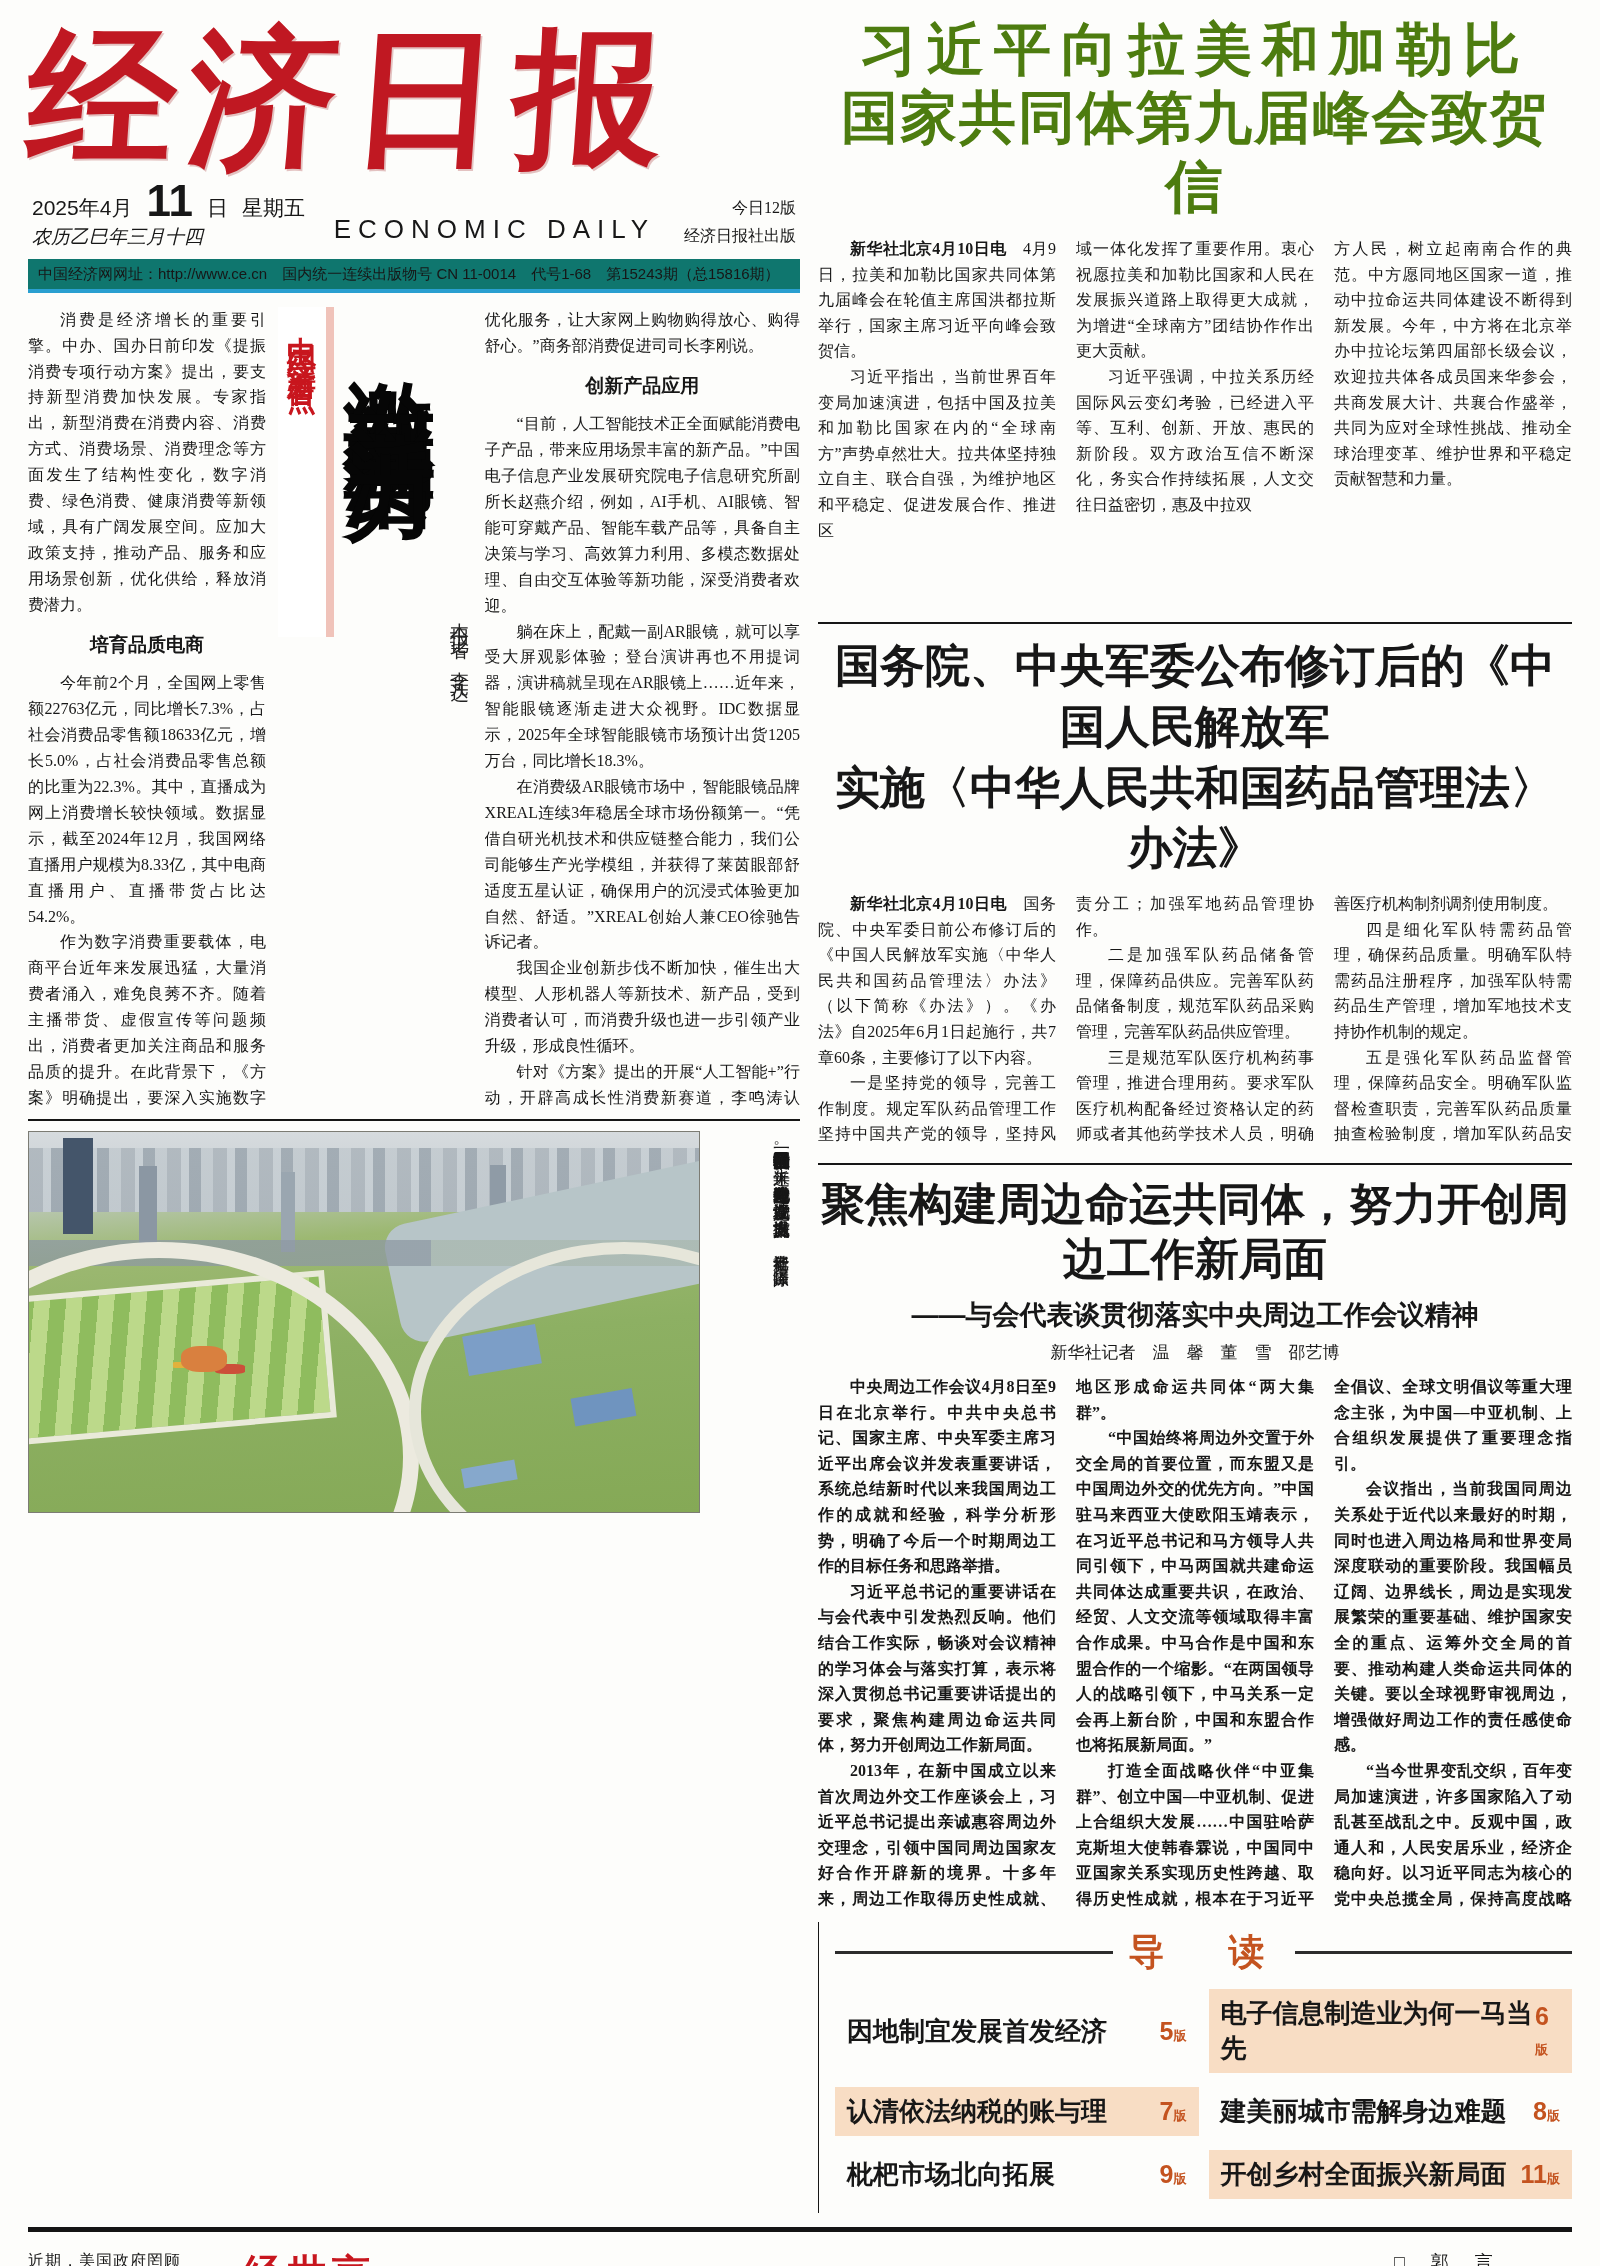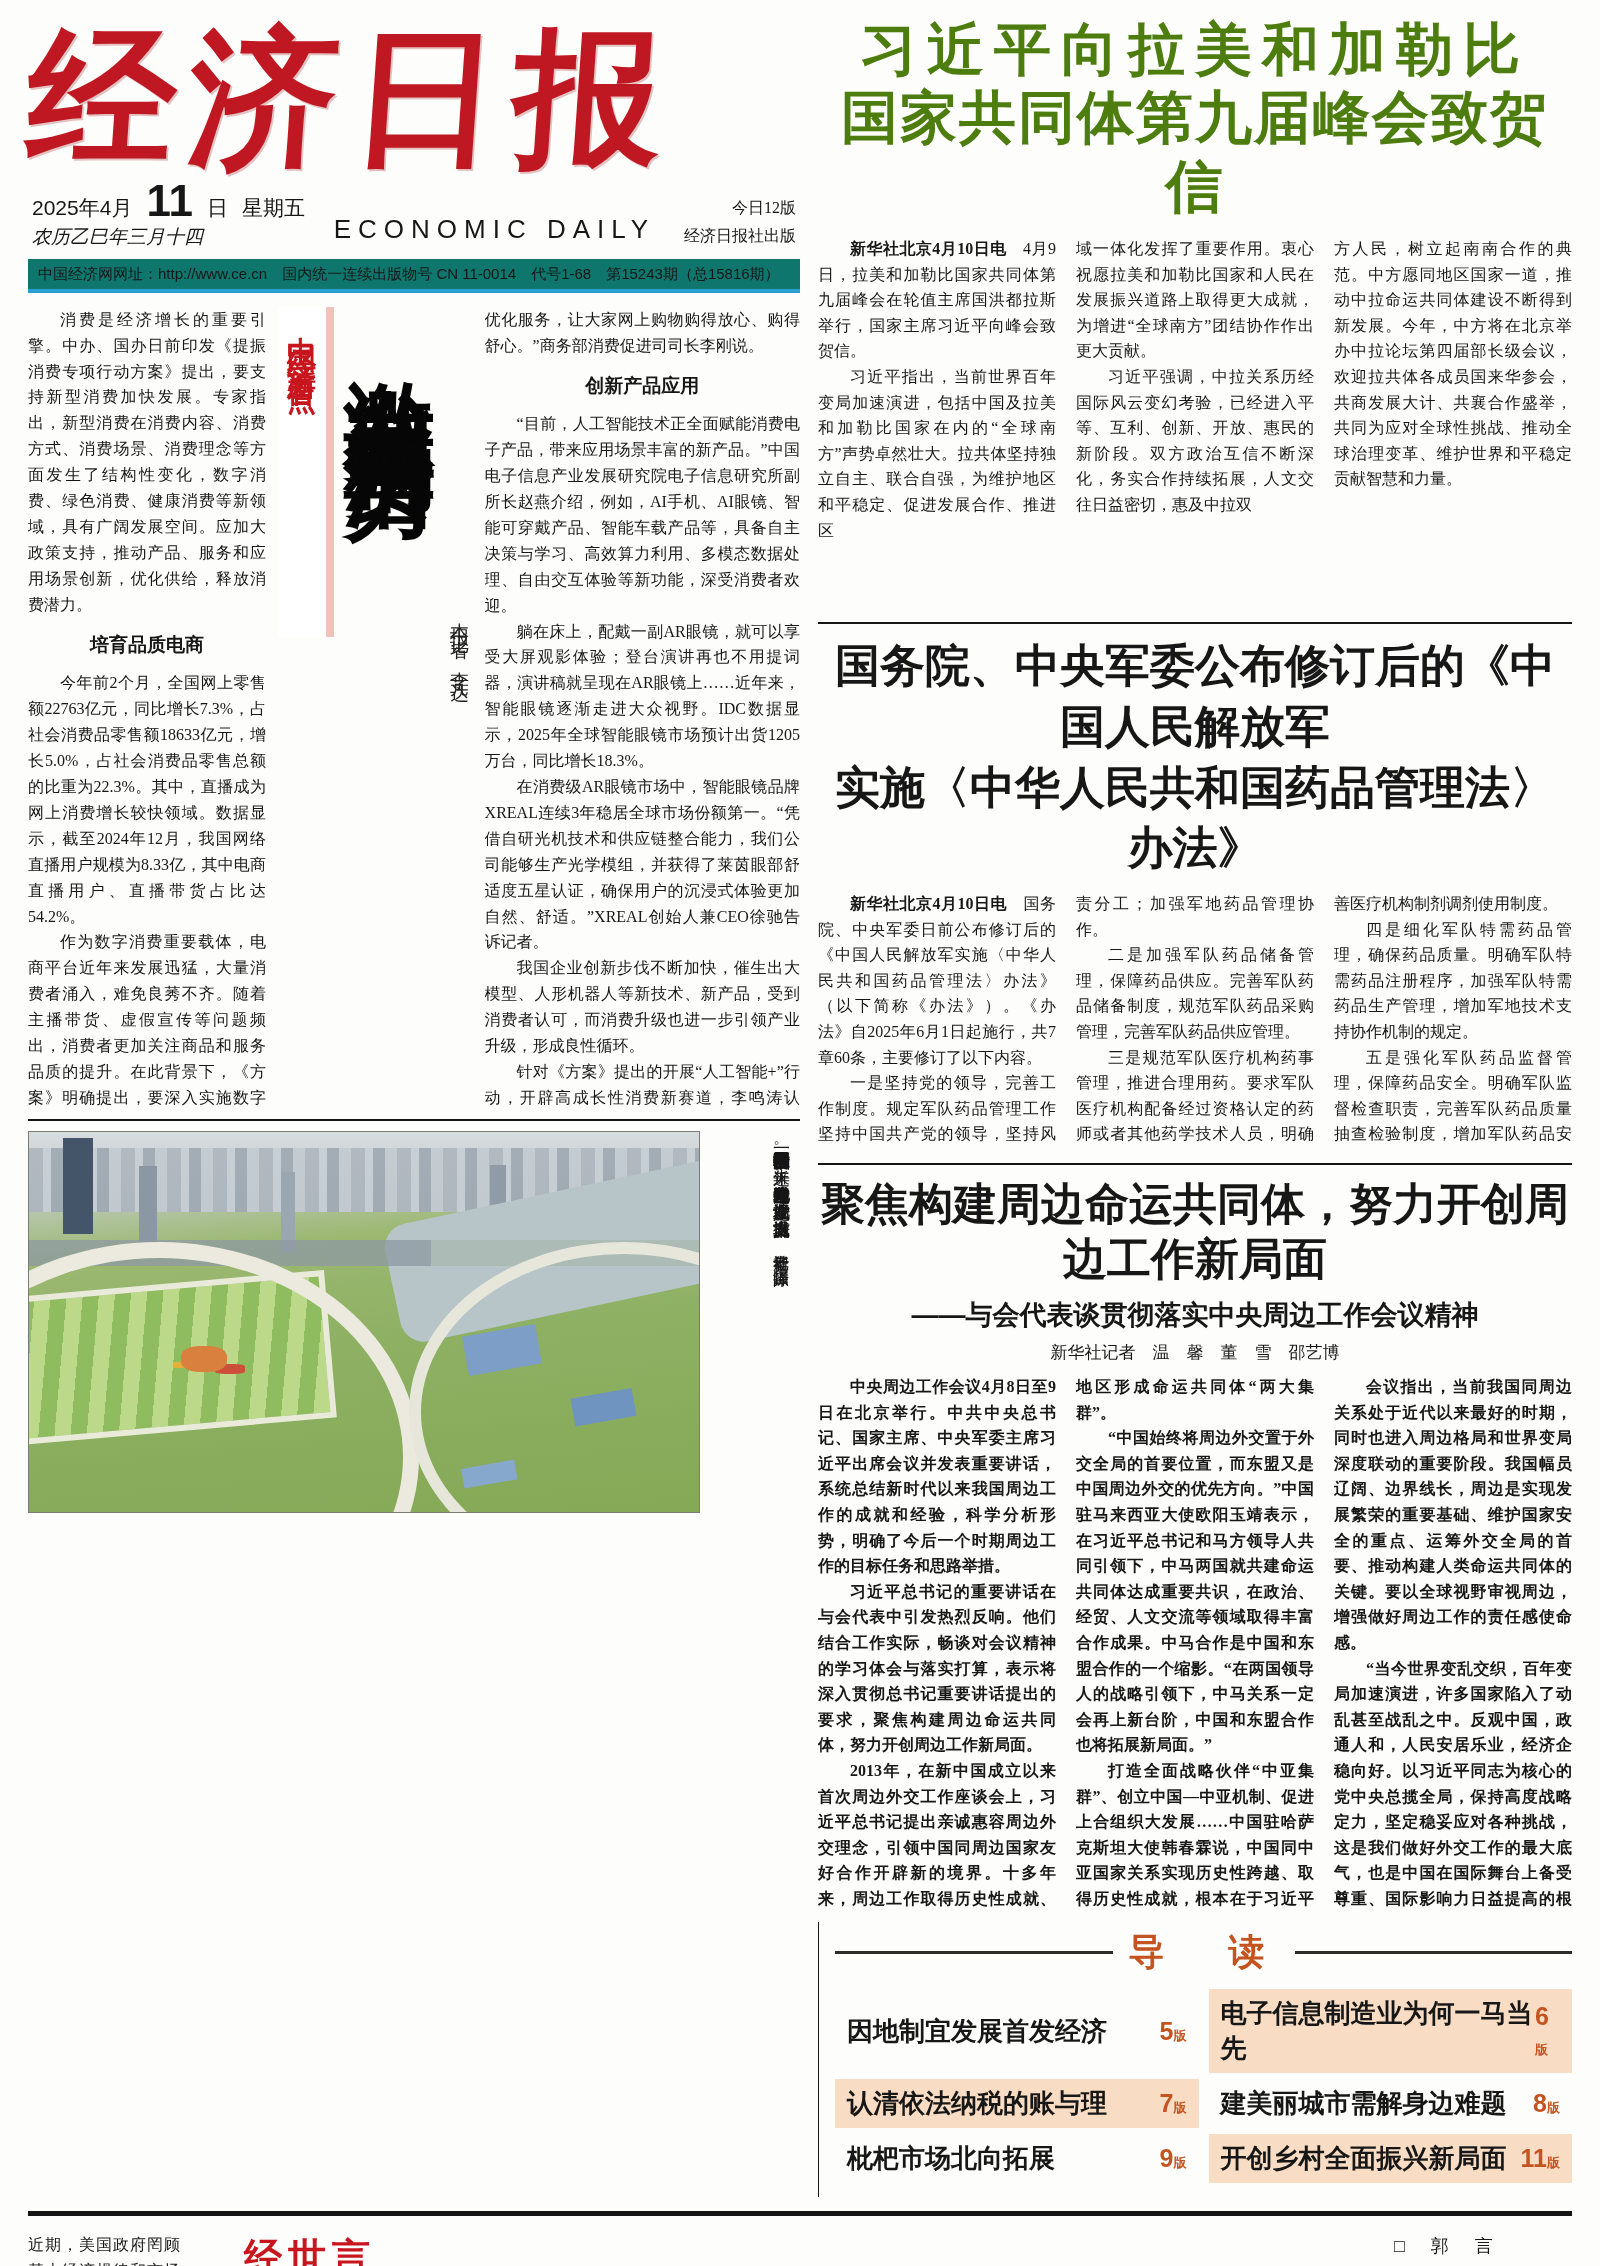--- a/index.html
+++ b/index.html
@@ -43,21 +43,21 @@
   .peri-hl { text-align:center; font-weight:800; font-size:44px; line-height:1.25; font-family:"Liberation Serif",serif; }
   .peri-sub { text-align:center; font-family:"Liberation Sans",sans-serif; font-weight:700; font-size:27px; margin-top:10px; }
   .peri-by { text-align:center; font-size:17px; margin-top:8px; }
   .peri-body { margin-top:10px; height:540px;font-weight:bold; }
 
   
   .daodu { border-left:1px solid #161616; margin-top:8px; padding:4px 0 14px 16px; }
   .daodu-titlebar { display:flex; align-items:center; gap:16px; margin:2px 0 12px; }
   .daodu-titlebar .bar { flex:1; border-top:3px solid #2c2c2c; }
   .daodu-title { color:#c4531f; font-size:36px; font-weight:900; letter-spacing:14px; font-family:"Liberation Sans",sans-serif; }
-  .daodu-grid { display:grid; grid-template-columns:1fr 1fr; gap:6px 10px; }
+  .daodu-grid { display:grid; grid-template-columns:1fr 1fr; gap:14px 10px; }
   .daodu-item { display:flex; justify-content:space-between; align-items:center; padding:7px 12px; }
   .daodu-item.hl { background:#f8ddc4; }
   .daodu-label { font-family:"Liberation Sans","DejaVu Sans",sans-serif; font-weight:800; font-size:26px; }
   .daodu-page { color:#c4531f; font-weight:800; font-size:25px; font-family:"Liberation Sans",sans-serif; }
   .daodu-page small { font-size:13px; }
 
   
   .feature { margin-top:14px; display:flex; gap:12px; height:800px; overflow:hidden; }
   .f-col { width:238px; overflow:hidden; text-align:justify; font-size:16px; line-height:1.62; }
   .f-col2 { flex:1; }
@@ -234,20 +234,21 @@
               <p class="b-p">中央周边工作会议4月8日至9日在北京举行。中共中央总书记、国家主席、中央军委主席习近平出席会议并发表重要讲话，系统总结新时代以来我国周边工作的成就和经验，科学分析形势，明确了今后一个时期周边工作的目标任务和思路举措。</p>
               <p class="b-p">习近平总书记的重要讲话在与会代表中引发热烈反响。他们结合工作实际，畅谈对会议精神的学习体会与落实打算，表示将深入贯彻总书记重要讲话提出的要求，聚焦构建周边命运共同体，努力开创周边工作新局面。</p>
               <p class="b-p">2013年，在新中国成立以来首次周边外交工作座谈会上，习近平总书记提出亲诚惠容周边外交理念，引领中国同周边国家友好合作开辟新的境界。十多年来，周边工作取得历史性成就、发生历史性变革。如今，中国已同周边17国达成构建命运共同体共识，在中南半岛和中亚</p>
             </div>
           <div class="ncol">
               <p class="b-cont">地区形成命运共同体“两大集群”。</p>
               <p class="b-p">“中国始终将周边外交置于外交全局的首要位置，而东盟又是中国周边外交的优先方向。”中国驻马来西亚大使欧阳玉靖表示，在习近平总书记和马方领导人共同引领下，中马两国就共建命运共同体达成重要共识，在政治、经贸、人文交流等领域取得丰富合作成果。中马合作是中国和东盟合作的一个缩影。“在两国领导人的战略引领下，中马关系一定会再上新台阶，中国和东盟合作也将拓展新局面。”</p>
               <p class="b-p">打造全面战略伙伴“中亚集群”、创立中国—中亚机制、促进上合组织大发展……中国驻哈萨克斯坦大使韩春霖说，中国同中亚国家关系实现历史性跨越、取得历史性成就，根本在于习近平外交思想科学指引和习近平总书记掌舵领航。习近平总书记提出构建人类命运共同体、全球发展倡议、全球安</p>
             </div>
           <div class="ncol">
+              <p class="b-cont">全倡议、全球文明倡议等重大理念主张，为中国—中亚机制、上合组织发展提供了重要理念指引。</p>
               <p class="b-p">会议指出，当前我国同周边关系处于近代以来最好的时期，同时也进入周边格局和世界变局深度联动的重要阶段。我国幅员辽阔、边界线长，周边是实现发展繁荣的重要基础、维护国家安全的重点、运筹外交全局的首要、推动构建人类命运共同体的关键。要以全球视野审视周边，增强做好周边工作的责任感使命感。</p>
               <p class="b-p">“当今世界变乱交织，百年变局加速演进，许多国家陷入了动乱甚至战乱之中。反观中国，政通人和，人民安居乐业，经济企稳向好。以习近平同志为核心的党中央总揽全局，保持高度战略定力，坚定稳妥应对各种挑战，这是我们做好外交工作的最大底气，也是中国在国际舞台上备受尊重、国际影响力日益提高的根本原因。”</p>
             </div>
         </div>
       </div>
 
       <div class="daodu">
         <div class="daodu-titlebar">
           <span class="bar"></span>
           <span class="daodu-title">导　读</span>

